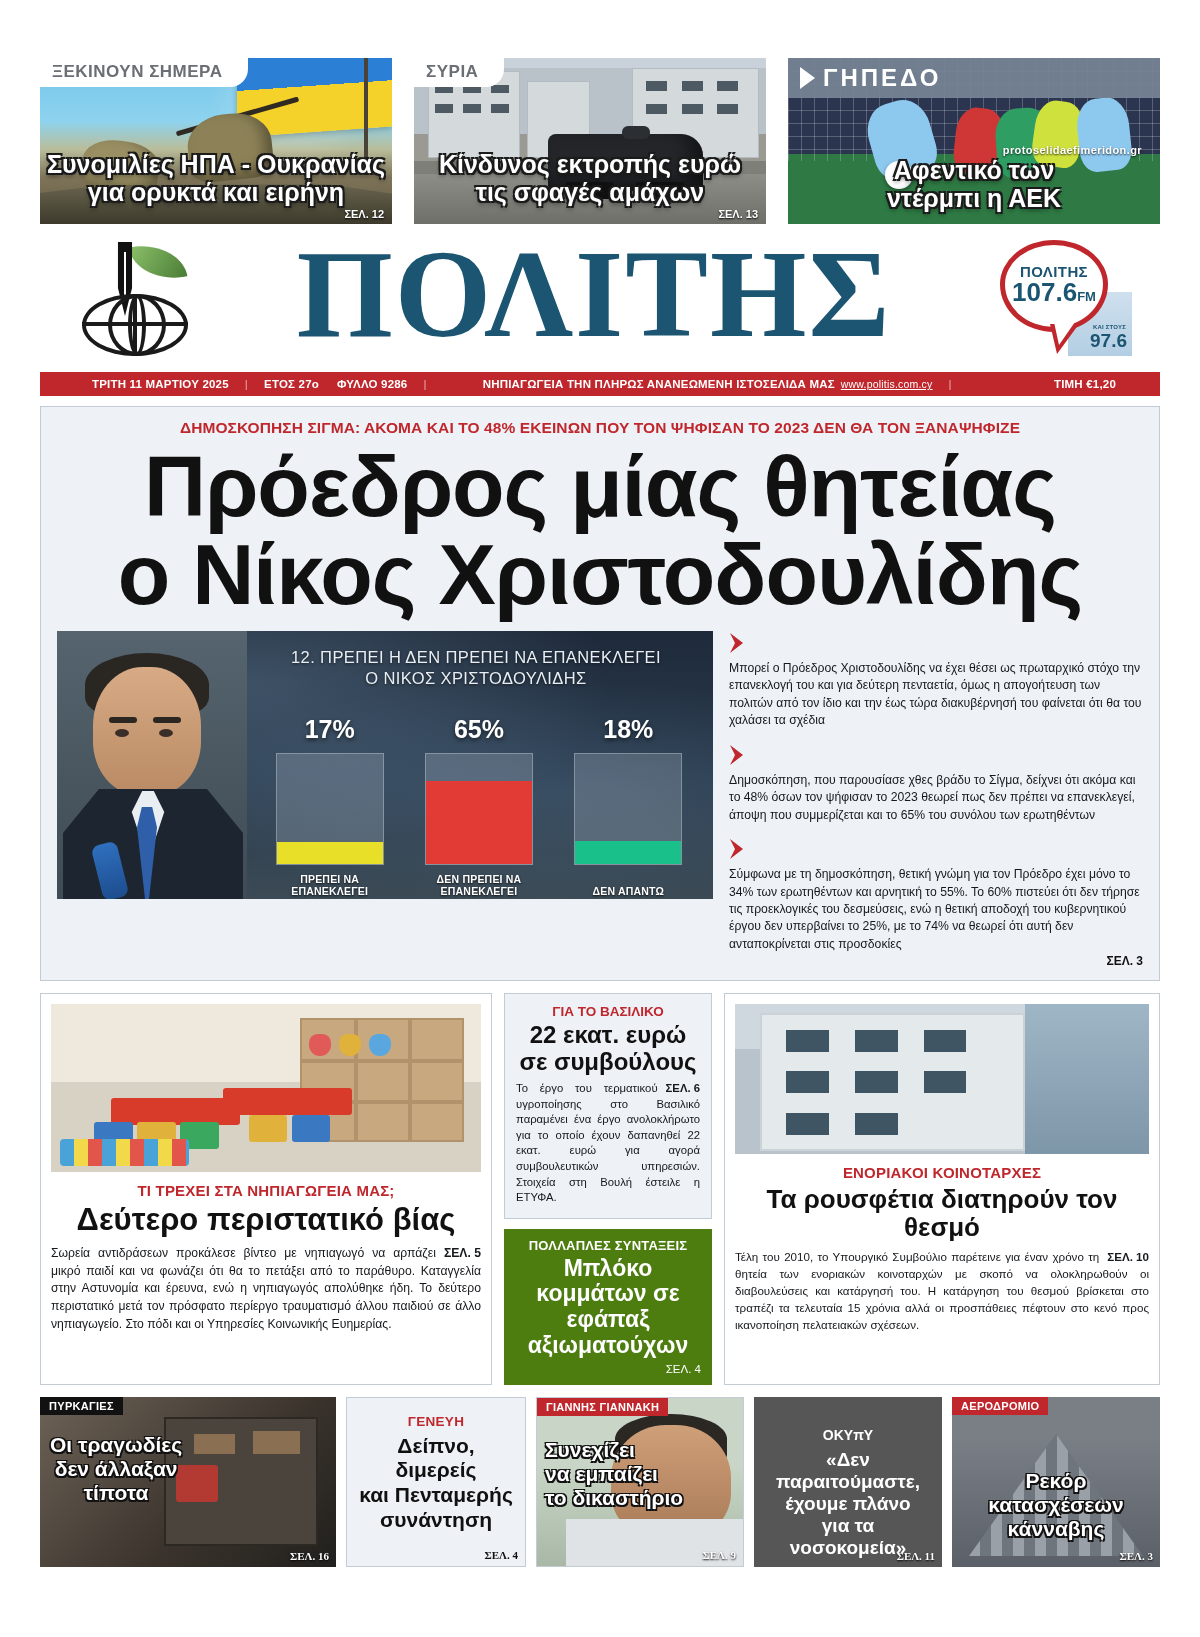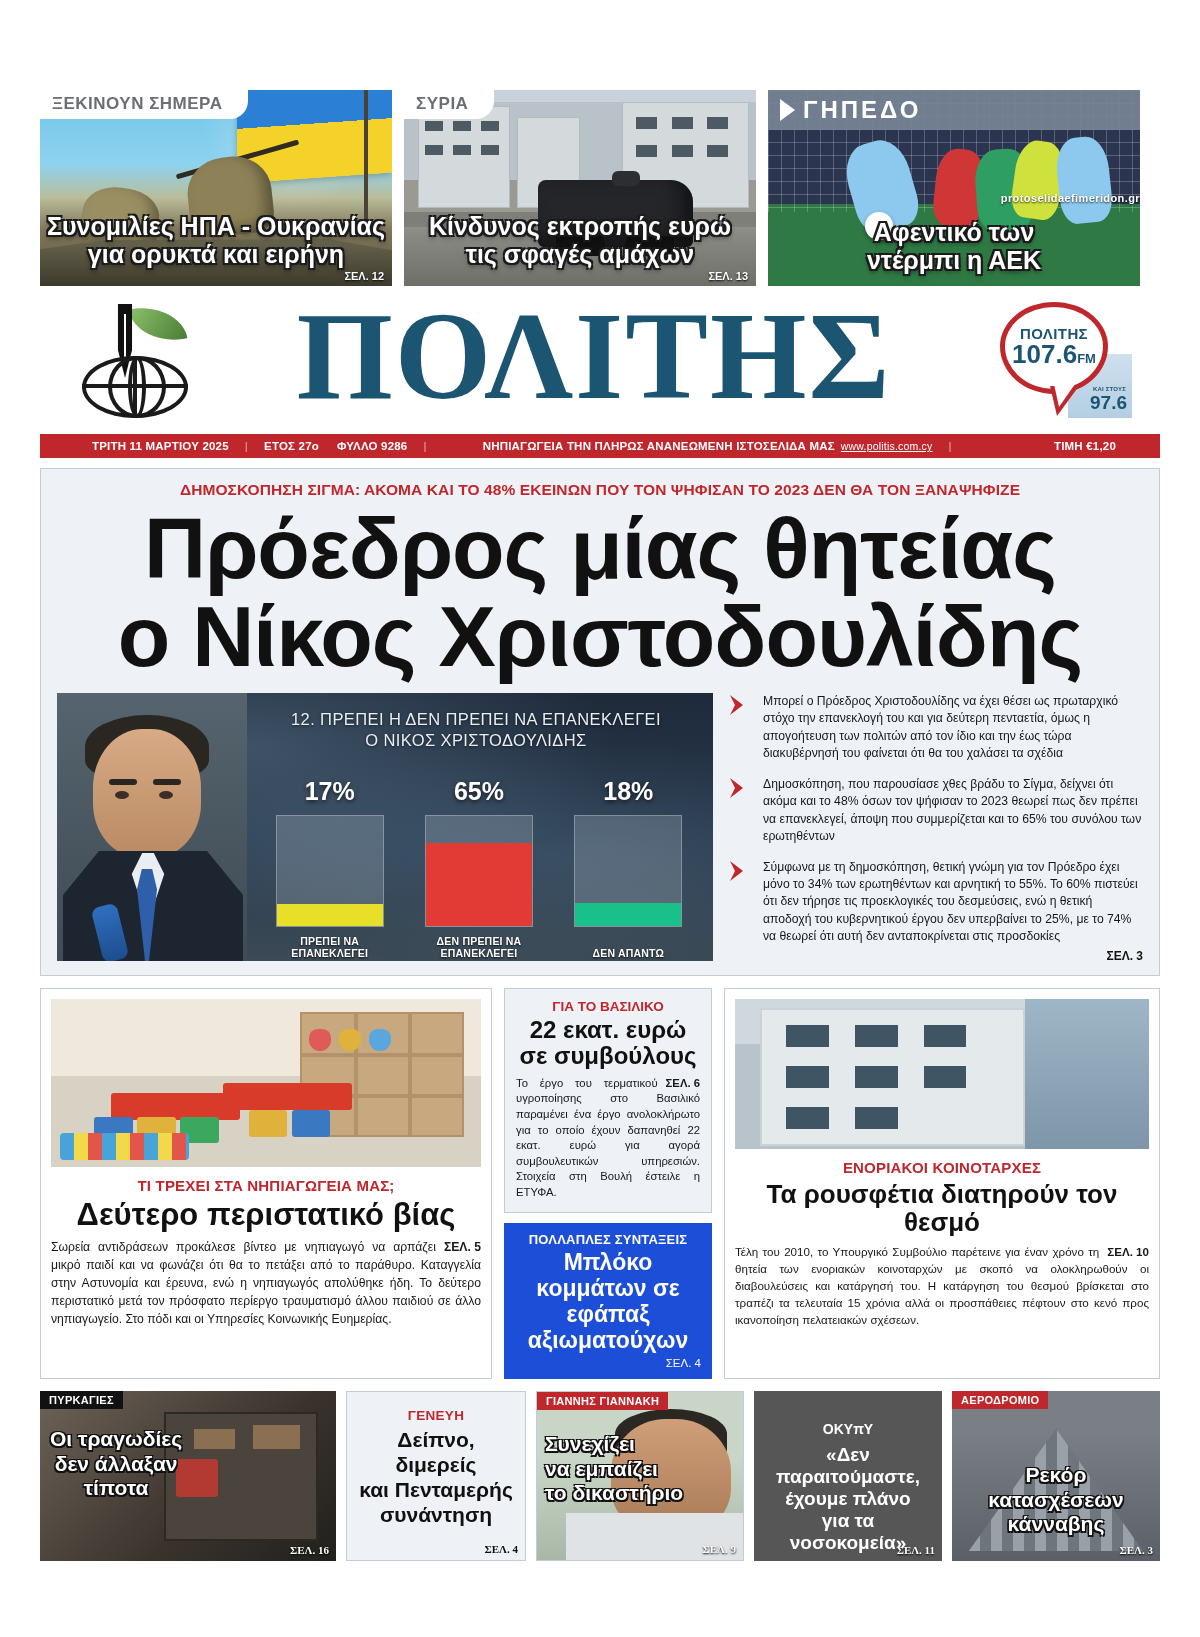--- a/index.html
+++ b/index.html
@@ -6,21 +6,21 @@
   * { box-sizing: border-box; margin: 0; padding: 0; }
   html, body {
     width: 1200px; height: 1637px;
     background: #ffffff;
     font-family: "Liberation Sans", "DejaVu Sans", sans-serif;
     overflow: hidden;
   }
   .page { position: relative; width: 1200px; height: 1637px; background: #fff; padding: 0 40px; }
 
   
-  .teasers { display: flex; gap: 12px; padding-top: 90px; height: 286px; }
+  .teasers { display: flex; gap: 22px; padding-top: 58px; height: 224px; }
   .teaser { position: relative; flex: 1 1 0; overflow: hidden; background: #8a9099; }
   .teaser.t1 { flex: 0 0 352px; }
   .teaser.t2 { flex: 0 0 352px; }
   .teaser.t3 { flex: 0 0 372px; }
 
   .teaser-photo { position: absolute; inset: 0; }
   
   .ph-ukr { background:
       radial-gradient(circle at 72% 14%, rgba(255,255,255,.35), transparent 30%),
       linear-gradient(180deg,#6fc3e8 0%, #8ed3ef 38%, #b9bd9a 55%, #7e7459 72%, #5d5742 100%); }
@@ -72,21 +72,21 @@
       letter-spacing:3px; }
   .chev { display:inline-block; width:0; height:0; border-left: 15px solid #ffffff;
       border-top: 11px solid transparent; border-bottom: 11px solid transparent; }
   .teaser-title { position:absolute; left:0; right:0; bottom:18px; z-index:5; text-align:center;
       color:#ffffff; font-weight:bold; font-size:25px; line-height:1.12; padding:0 6px;
       text-shadow: -2px -2px 0 #1b1b1b, 2px -2px 0 #1b1b1b, -2px 2px 0 #1b1b1b, 2px 2px 0 #1b1b1b,
                    0 3px 5px rgba(0,0,0,.6); }
   .teaser.t3 .teaser-title { bottom: 12px; }
   .teaser-sel { position:absolute; right:8px; bottom:4px; z-index:6; color:#ffffff;
       font-weight:bold; font-size:11px; text-shadow: 0 1px 2px #000; }
-  .wmark { position:absolute; right:0; top:52%; z-index:6; color:#ffffff; font-weight:bold;
+  .wmark { position:absolute; right:18px; top:52%; z-index:6; color:#ffffff; font-weight:bold;
       font-size:11px; letter-spacing:.4px; text-shadow:0 1px 2px rgba(0,0,0,.8); }
 
   
   .masthead { position:relative; height: 148px; display:flex; align-items:center; }
   .logo-mark { width: 120px; height: 120px; position:relative; flex: 0 0 120px; margin-left: 36px; }
   .nib { position:absolute; left:38px; top:4px; width:22px; height:74px; background:#111;
       clip-path: polygon(18% 0, 82% 0, 82% 62%, 50% 100%, 18% 62%); }
   .nib::after { content:""; position:absolute; left:46%; top:14%; width:8%; height:62%; background:#fff; }
   .leaf { position:absolute; left:56px; top:4px; width:52px; height:40px; background:#6aa84f;
       border-radius: 0 100% 0 100%; transform: rotate(-12deg);
@@ -165,21 +165,21 @@
   .pbar-val { position:absolute; left:0; right:0; top:-2px; text-align:center; color:#fff;
       font-size:25px; font-weight:bold; text-shadow:0 2px 4px rgba(0,0,0,.6); }
   .pbar-col { position:relative; width:100%; height: 128px; margin-top: 36px;
       background: rgba(220,230,240,.20); border:1px solid rgba(255,255,255,.28); }
   .pbar-fill { position:absolute; left:0; right:0; bottom:0; }
   .pbar-lbl { position:absolute; left:-14px; right:-14px; bottom:-32px; text-align:center;
       color:#ffffff; font-size:10.5px; font-weight:bold; line-height:1.15; letter-spacing:.2px;
       text-shadow:0 1px 2px rgba(0,0,0,.8); }
 
   .lead-side { flex: 1 1 auto; position:relative; }
-  .bullet { display:flex; gap:18px; margin-bottom: 13px; }
+  .bullet { display:flex; gap:6px; margin-bottom: 13px; flex-direction: column; }
   .bullet .arrow { flex:0 0 16px; height:22px; margin-top:1px; }
   .bullet .arrow svg { display:block; }
   .bullet p { font-size: 12.2px; line-height: 1.43; color:#15181c; text-align:left; }
   .lead-sel { position:absolute; right:0; bottom:-2px; font-weight:bold; font-size:12px; color:#111; }
 
   
   .mid { display:flex; gap: 12px; margin-top: 12px; }
   .col-a { flex: 0 0 452px; border:1px solid #c3cbd4; background:#fff; padding:10px; }
   .col-b { flex: 0 0 208px; display:flex; flex-direction:column; gap:10px; }
   .col-c { flex: 1 1 auto; border:1px solid #c3cbd4; background:#fff; padding:10px; }
@@ -200,21 +200,21 @@
   .col-head { font-weight:bold; font-size: 31px; text-align:center; color:#111; margin-top:4px; line-height:1.08; }
   .col-text { font-size: 12.2px; line-height:1.46; text-align:justify; color:#15181c; margin-top:8px; position:relative; }
   .sel { font-weight:bold; white-space:nowrap; }
   .sel-right { float:right; margin-left:8px; }
 
   .box-royal { border:1px solid #c3cbd4; background:#eef2f6; padding:10px 11px 12px; }
   .box-royal .bk { color:#c0272d; font-weight:bold; font-size:13.5px; text-align:center; }
   .box-royal .bh { font-weight:bold; font-size: 24px; text-align:center; line-height:1.1; margin-top:3px; color:#111; }
   .box-royal .bt { font-size:11.3px; line-height:1.38; text-align:justify; margin-top:6px; color:#15181c; }
 
-  .box-dark { background:#1d4ed8; color:#fff; padding:9px 11px 10px; }
+  .box-dark { background:#4d7c0f; color:#fff; padding:9px 11px 10px; }
   .box-dark .bk { font-weight:bold; font-size:13px; text-align:center; letter-spacing:.2px; }
   .box-dark .bh { font-weight:bold; font-size: 23px; text-align:center; line-height:1.12; margin-top:3px; }
   .box-dark .sel-right { color:#fff; font-size:11.5px; }
 
   .photo-bld { height: 150px; position:relative; overflow:hidden;
       background: linear-gradient(180deg,#cfd8de 0 30%, #b8c3cb 30% 100%); }
   .bld-body { position:absolute; left:6%; top:6%; width:64%; height:92%; background:#e4e9ec; box-shadow: inset 0 0 0 2px #cbd3d8; }
   .bld-win { position:absolute; background:#3f5563; }
   .bld-sky { position:absolute; right:0; top:0; width:30%; height:100%; background: linear-gradient(180deg,#9fb6c6,#7d96a8); }
 

